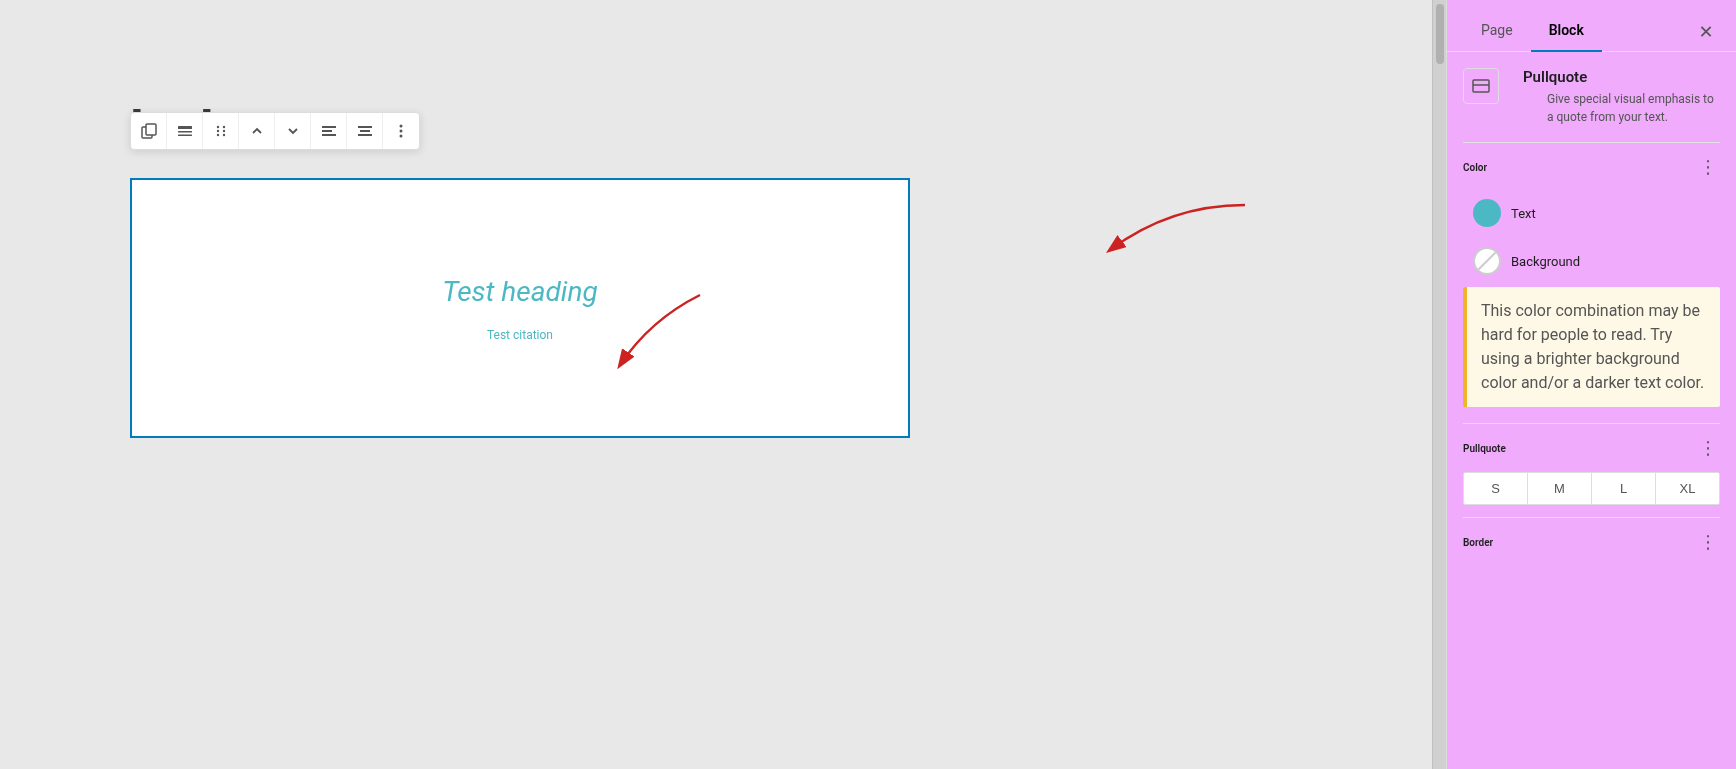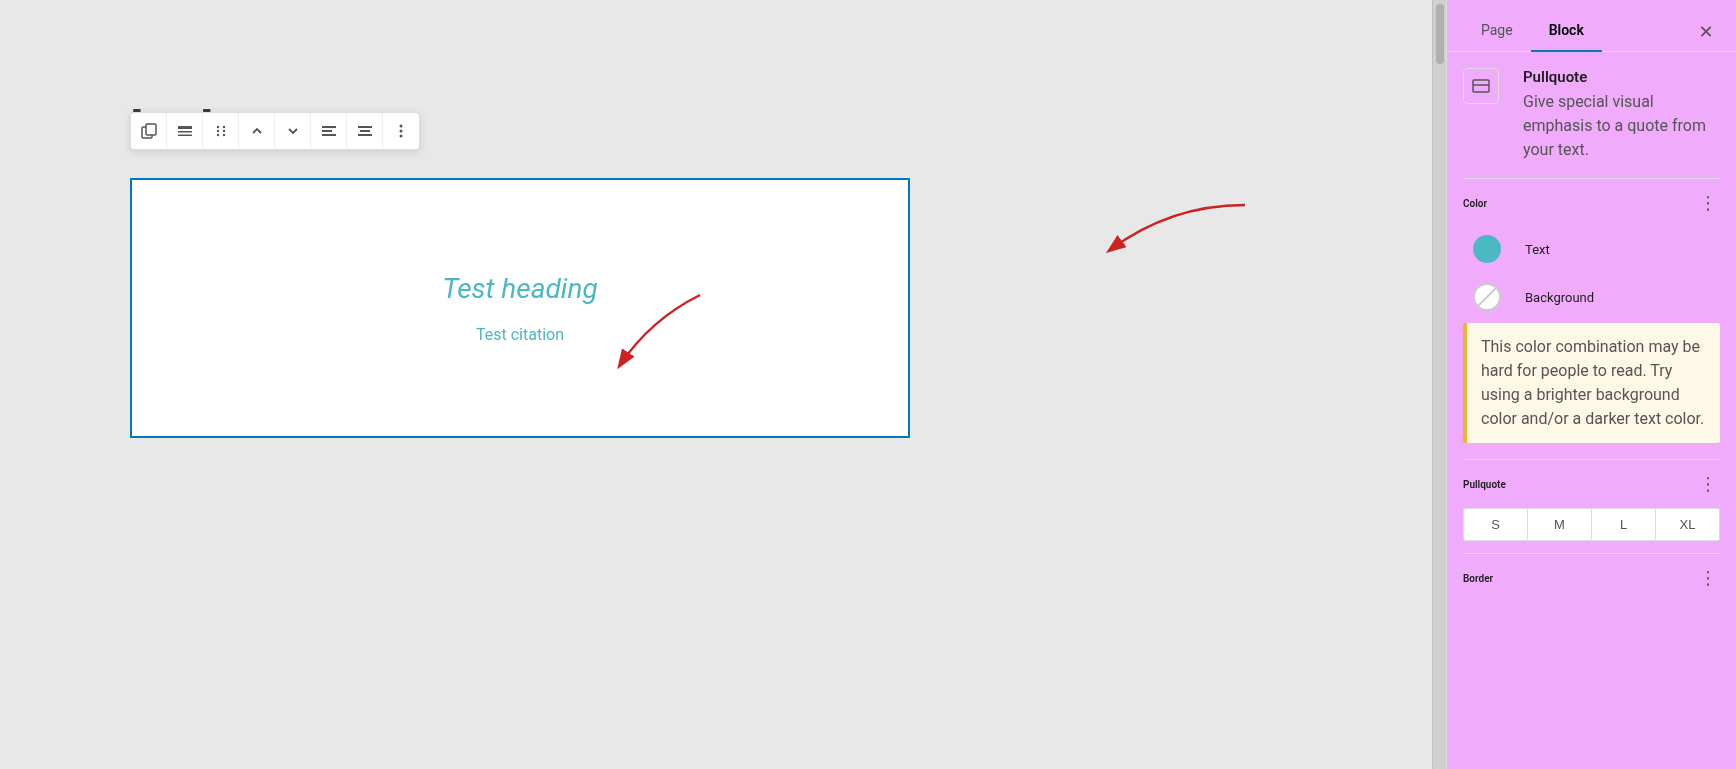--- a/index.html
+++ b/index.html
@@ -111,23 +111,24 @@
       border-radius: 4px;
       flex-shrink: 0;
     }
     .block-name-text h3 {
       font-size: 15px;
       font-weight: 600;
       color: #1e1e1e;
       margin-bottom: 4px;
     }
     .block-name-text p {
-      font-size: 16px;
+      font-size: 12px;
       color: #555;
       line-height: 1.5;
+      margin-left: 24px;
     }
 
     
     .section-header {
       display: flex;
       align-items: center;
       justify-content: space-between;
       margin-bottom: 12px;
       margin-top: 8px;
     }
@@ -146,21 +147,21 @@
       font-size: 18px;
       color: #555;
       background: none;
       border: none;
     }
 
     
     .color-option {
       display: flex;
       align-items: center;
-      gap: 24px;
+      gap: 10px;
       padding: 8px 10px;
       border-radius: 4px;
       cursor: pointer;
       margin-bottom: 4px;
     }
     .color-circle {
       width: 28px;
       height: 28px;
       border-radius: 50%;
       flex-shrink: 0;
@@ -296,21 +297,21 @@
       min-height: 260px;
     }
     .pullquote-heading {
       font-size: 28px;
       font-style: italic;
       color: #4bb8c4;
       margin-bottom: 20px;
       text-align: center;
     }
     .pullquote-citation {
-      font-size: 16px;
+      font-size: 12px;
       color: #4bb8c4;
       text-align: center;
     }
 
     
     .page-title-partial {
       position: absolute;
       top: 100px;
       left: 130px;
       font-size: 52px;

